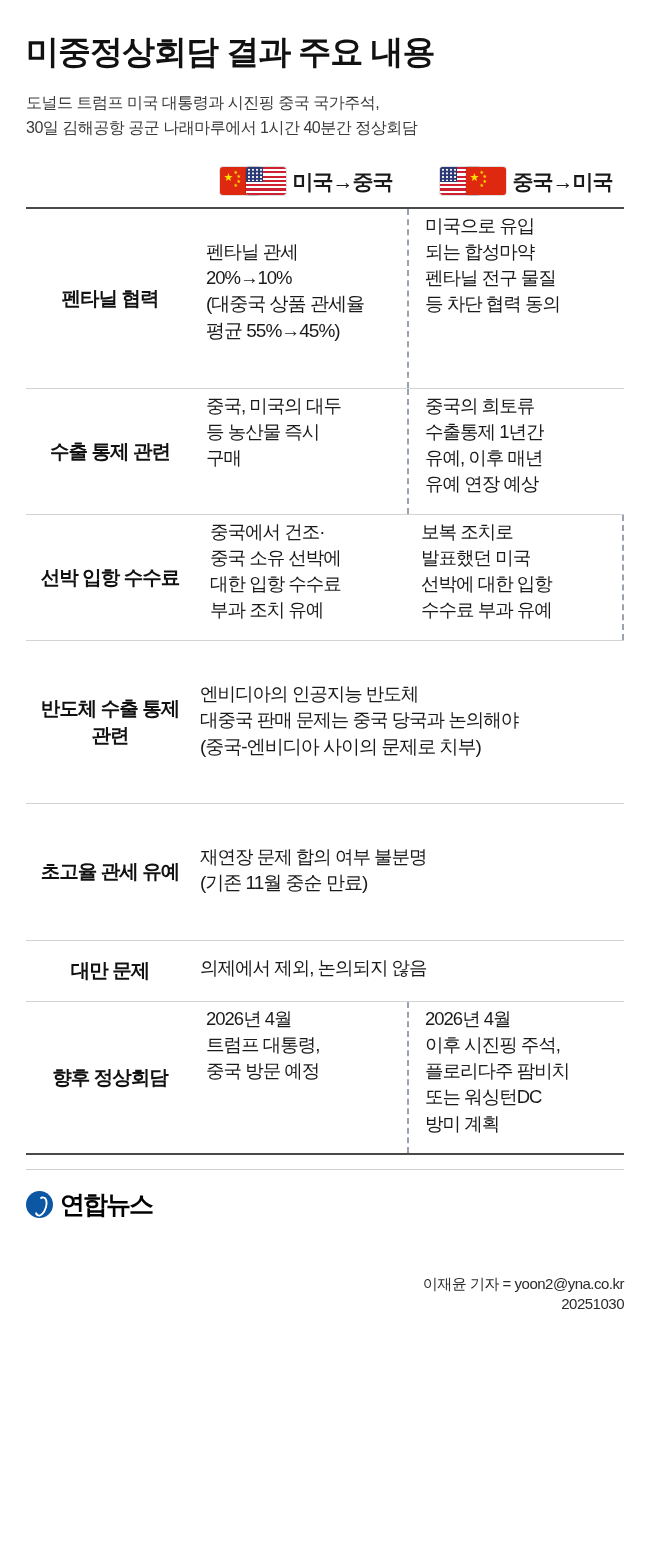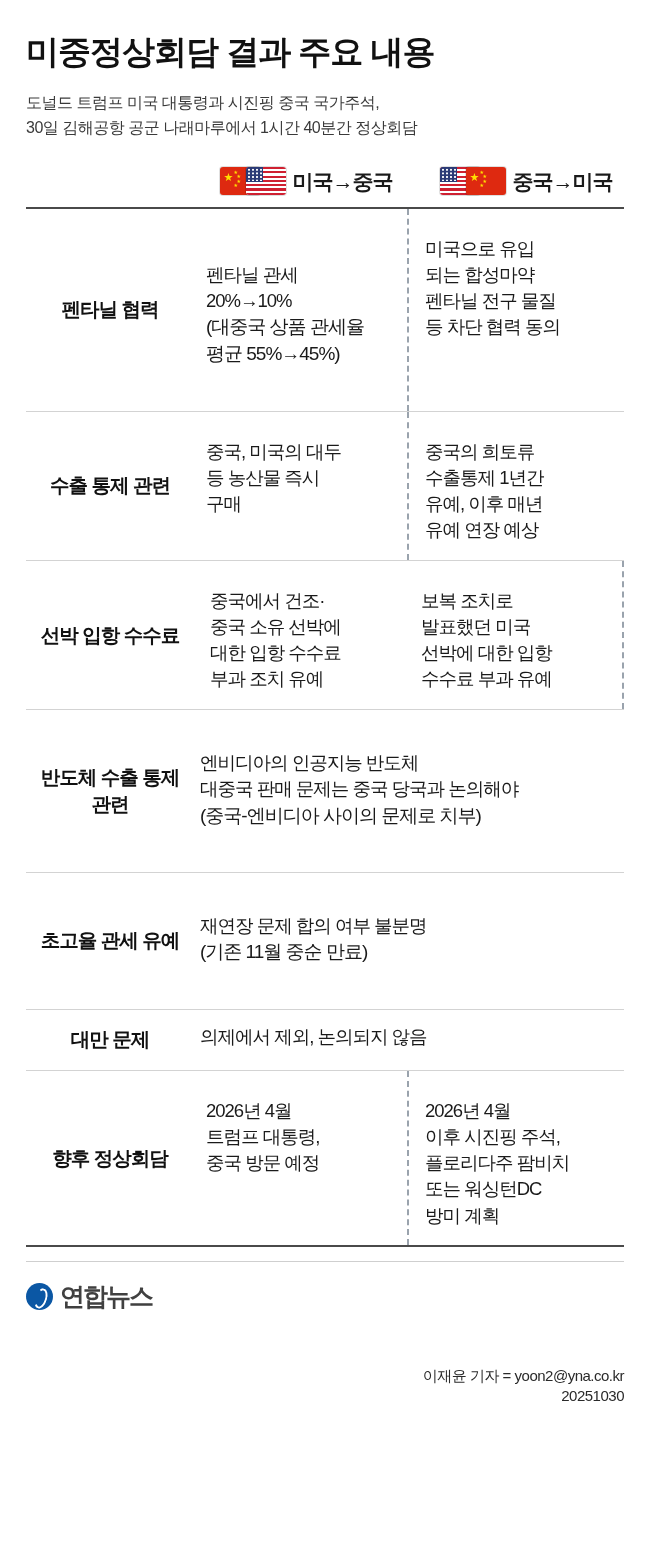--- a/index.html
+++ b/index.html
@@ -141,21 +141,21 @@
     padding: 14px 6px;
     color: #111;
   }
   .cells {
     flex: 1;
     display: flex;
     box-sizing: border-box;
   }
   .cell {
     box-sizing: border-box;
-    padding: 27px 8px 16px 12px;
+    padding: 4px 8px 16px 12px;
     font-size: 18.5px;
     line-height: 1.42;
     letter-spacing: -1px;
     color: #1a1a1a;
     white-space: pre-line;
   }
   .cell.us {
     width: 50%;
     border-right: 2px dashed #9aa3ad;
   }
@@ -195,21 +195,21 @@
     width: 8px; height: 17px;
     border: 2.6px solid #ffffff;
     border-radius: 50%;
     border-left-color: transparent;
     transform: rotate(18deg);
   }
   .logo-text {
     font-size: 25px;
     font-weight: bold;
     letter-spacing: -2px;
-    color: #404040;
+    color: #000000;
   }
   .byline {
     margin-top: 53px;
     text-align: right;
     font-size: 15px;
     color: #2a2a2a;
     letter-spacing: -0.5px;
     line-height: 1.35;
   }
   .byline .date { display: block; }

